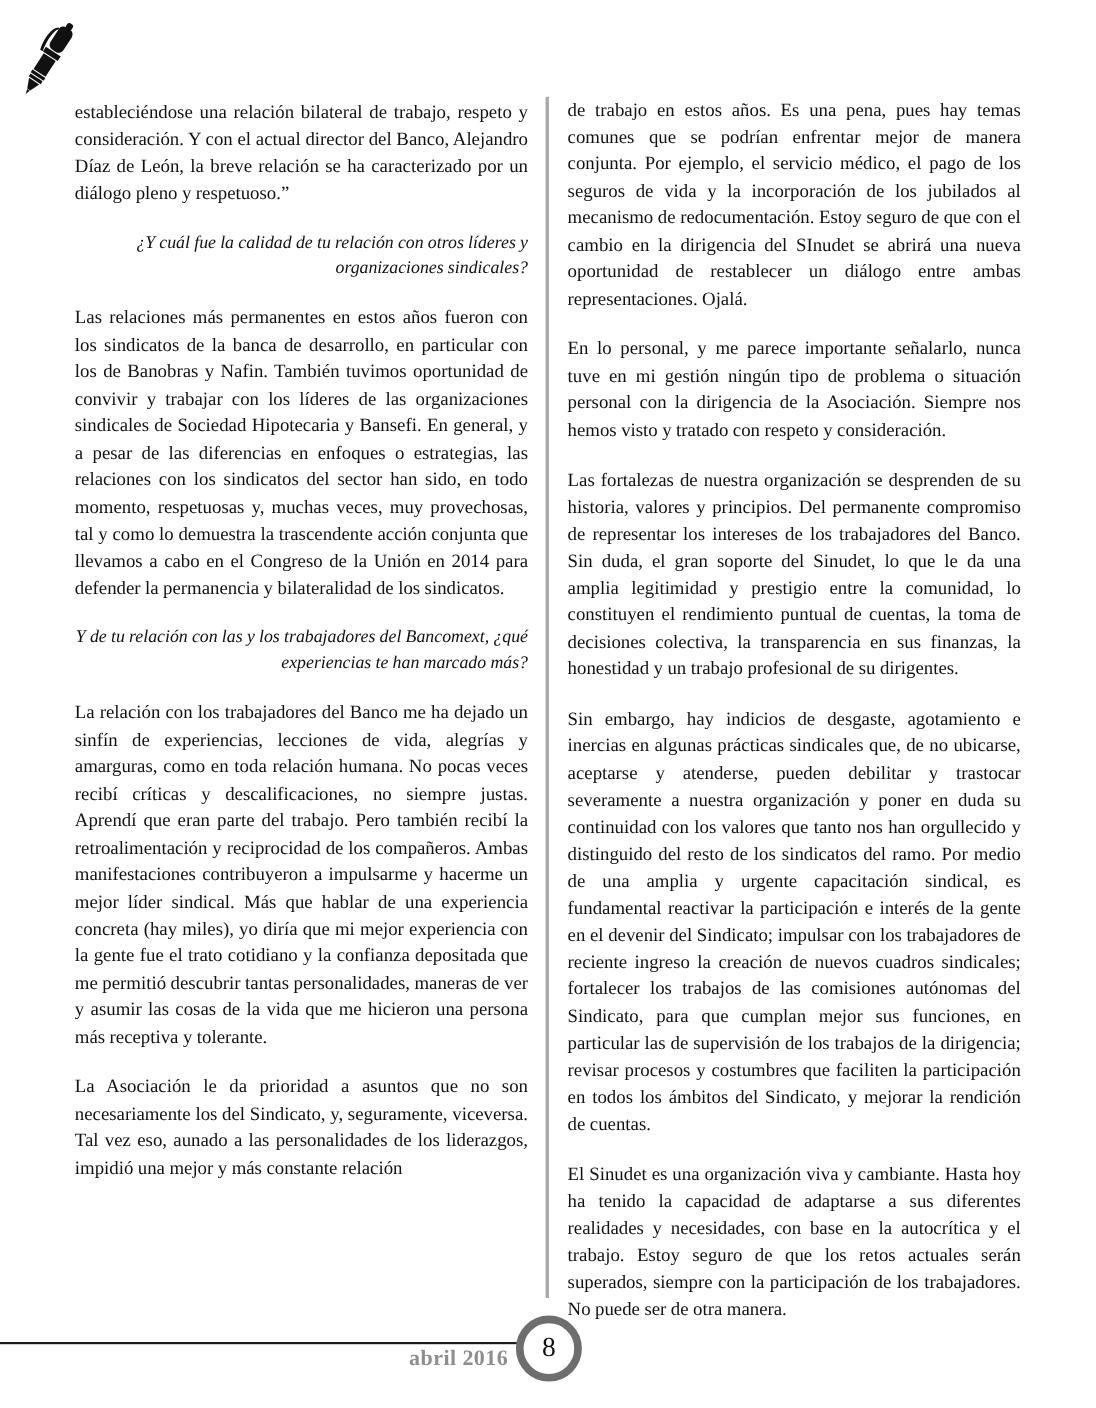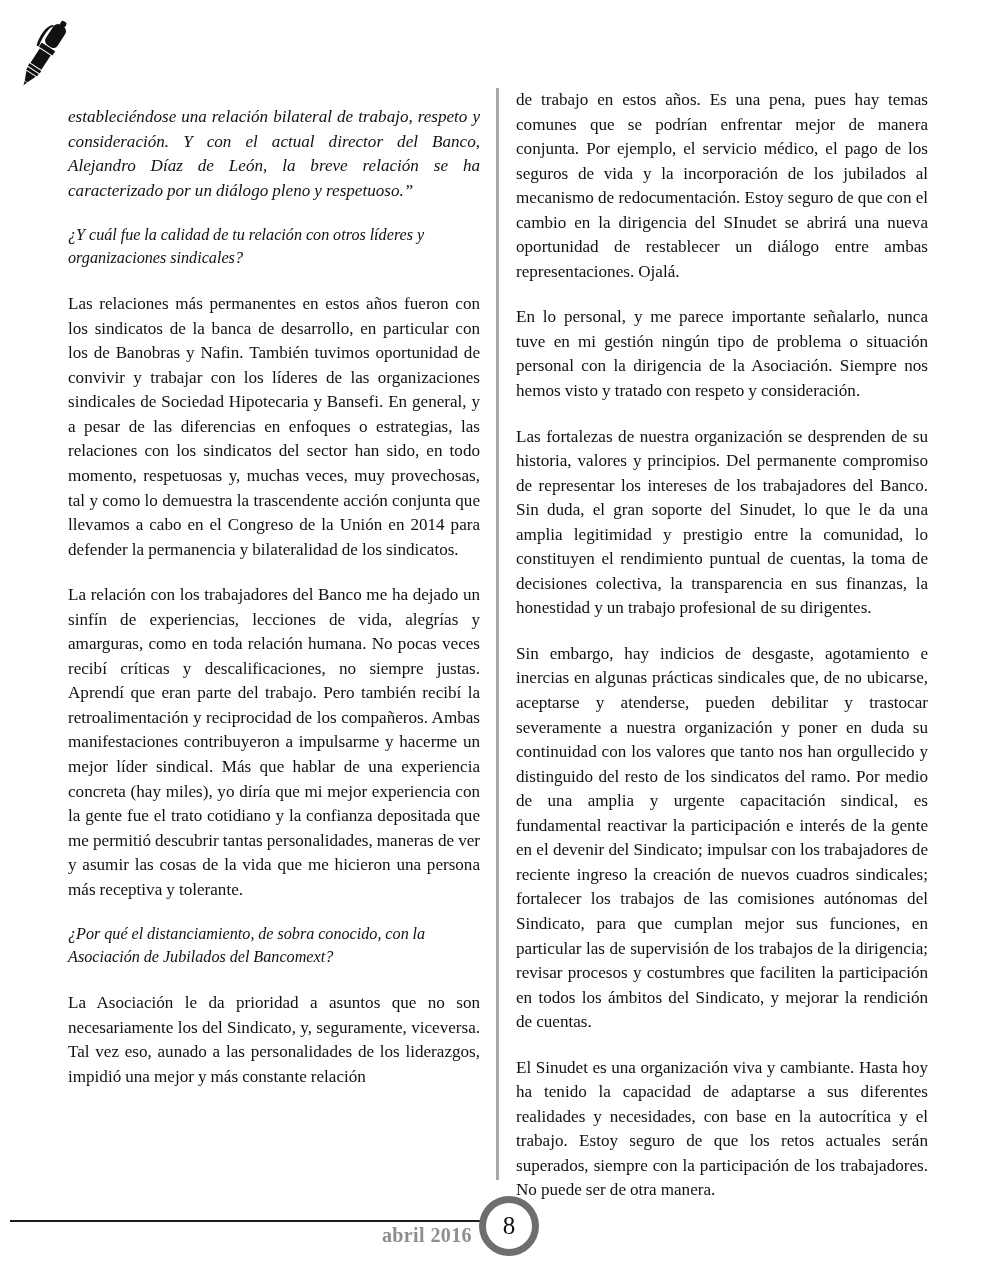--- a/index.html
+++ b/index.html
@@ -57,31 +57,31 @@
     text-align: justify;
     text-justify: inter-word;
     -webkit-hyphens: none;
     hyphens: none;
     word-spacing: -0.2px;
   }
   p.question {
     font-style: italic;
     font-size: 16.2px;
     line-height: 23px;
-    text-align: left;
+    text-align: right;
     margin-bottom: 22px;
   }
 
   
-  .column.left p:first-child { margin-top: 17px; font-style: italic; }
+  .column.left p:first-child { margin-top: 2px; }
 
   
   .footer {
     position: absolute;
-    left: 10px;
+    left: 0;
     top: 1220px;
     width: 876px;
     height: 60px;
   }
   .footer-rule {
     position: absolute;
     left: 0;
     top: 0;
     width: 470px;
     height: 2px;
@@ -146,22 +146,22 @@
 </div>
 
 <div class="page-body">
 
   <div class="column-divider"></div>
 
   <div class="column left">
     <p>estableciéndose una relación bilateral de trabajo, respeto y consideración. Y con el actual director del Banco, Alejandro Díaz de León, la breve relación se ha caracterizado por un diálogo pleno y respetuoso.”</p>
     <p class="question">¿Y cuál fue la calidad de tu relación con otros líderes y organizaciones sindicales?</p>
     <p>Las relaciones más permanentes en estos años fueron con los sindicatos de la banca de desarrollo, en particular con los de Banobras y Nafin. También tuvimos oportunidad de convivir y trabajar con los líderes de las organizaciones sindicales de Sociedad Hipotecaria y Bansefi. En general, y a pesar de las diferencias en enfoques o estrategias, las relaciones con los sindicatos del sector han sido, en todo momento, respetuosas y, muchas veces, muy provechosas, tal y como lo demuestra la trascendente acción conjunta que llevamos a cabo en el Congreso de la Unión en 2014 para defender la permanencia y bilateralidad de los sindicatos.</p>
+    <p class="question">Y de tu relación con las y los trabajadores del Bancomext, ¿qué experiencias te han marcado más?</p>
     <p>La relación con los trabajadores del Banco me ha dejado un sinfín de experiencias, lecciones de vida, alegrías y amarguras, como en toda relación humana. No pocas veces recibí críticas y descalificaciones, no siempre justas. Aprendí que eran parte del trabajo. Pero también recibí la retroalimentación y reciprocidad de los compañeros. Ambas manifestaciones contribuyeron a impulsarme y hacerme un mejor líder sindical. Más que hablar de una experiencia concreta (hay miles), yo diría que mi mejor experiencia con la gente fue el trato cotidiano y la confianza depositada que me permitió descubrir tantas personalidades, maneras de ver y asumir las cosas de la vida que me hicieron una persona más receptiva y tolerante.</p>
-    <p class="question">¿Por qué el distanciamiento, de sobra conocido, con la Asociación de Jubilados del Bancomext?</p>
     <p>La Asociación le da prioridad a asuntos que no son necesariamente los del Sindicato, y, seguramente, viceversa. Tal vez eso, aunado a las personalidades de los liderazgos, impidió una mejor y más constante relación</p>
   </div>
 
   <div class="column right">
     <p>de trabajo en estos años. Es una pena, pues hay temas comunes que se podrían enfrentar mejor de manera conjunta. Por ejemplo, el servicio médico, el pago de los seguros de vida y la incorporación de los jubilados al mecanismo de redocumentación. Estoy seguro de que con el cambio en la dirigencia del SInudet se abrirá una nueva oportunidad de restablecer un diálogo entre ambas representaciones. Ojalá.</p>
     <p>En lo personal, y me parece importante señalarlo, nunca tuve en mi gestión ningún tipo de problema o situación personal con la dirigencia de la Asociación. Siempre nos hemos visto y tratado con respeto y consideración.</p>
     <p>Las fortalezas de nuestra organización se desprenden de su historia, valores y principios. Del permanente compromiso de representar los intereses de los trabajadores del Banco. Sin duda, el gran soporte del Sinudet, lo que le da una amplia legitimidad y prestigio entre la comunidad, lo constituyen el rendimiento puntual de cuentas, la toma de decisiones colectiva, la transparencia en sus finanzas, la honestidad y un trabajo profesional de su dirigentes.</p>
     <p>Sin embargo, hay indicios de desgaste, agotamiento e inercias en algunas prácticas sindicales que, de no ubicarse, aceptarse y atenderse, pueden debilitar y trastocar severamente a nuestra organización y poner en duda su continuidad con los valores que tanto nos han orgullecido y distinguido del resto de los sindicatos del ramo. Por medio de una amplia y urgente capacitación sindical, es fundamental reactivar la participación e interés de la gente en el devenir del Sindicato; impulsar con los trabajadores de reciente ingreso la creación de nuevos cuadros sindicales; fortalecer los trabajos de las comisiones autónomas del Sindicato, para que cumplan mejor sus funciones, en particular las de supervisión de los trabajos de la dirigencia; revisar procesos y costumbres que faciliten la participación en todos los ámbitos del Sindicato, y mejorar la rendición de cuentas.</p>
     <p>El Sinudet es una organización viva y cambiante. Hasta hoy ha tenido la capacidad de adaptarse a sus diferentes realidades y necesidades, con base en la autocrítica y el trabajo. Estoy seguro de que los retos actuales serán superados, siempre con la participación de los trabajadores. No puede ser de otra manera.</p>
   </div>

